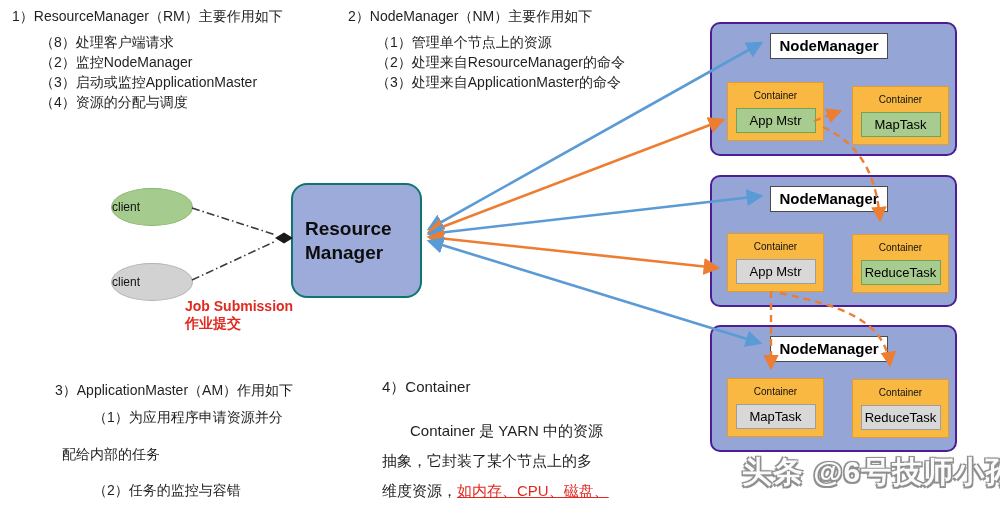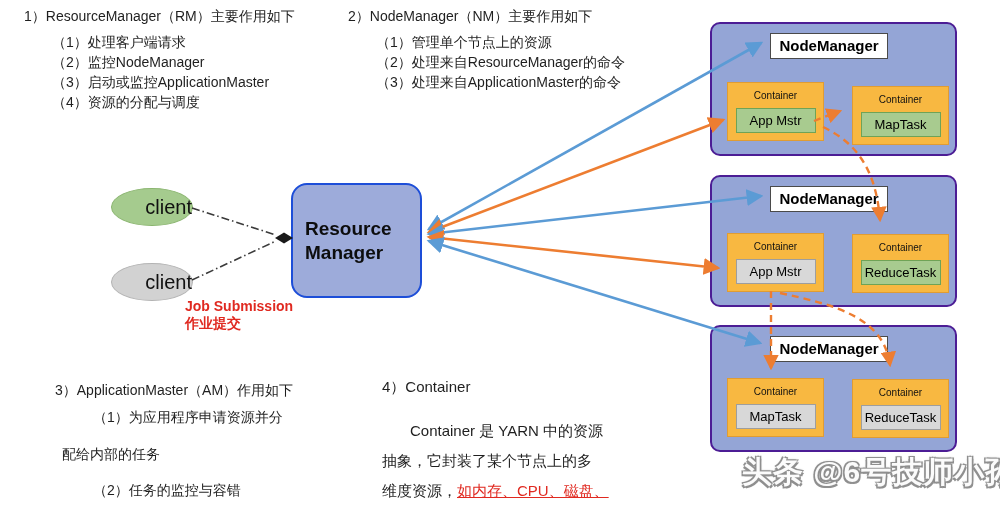--- a/index.html
+++ b/index.html
@@ -4,42 +4,42 @@
 <style>
   html,body { margin:0; padding:0; background:#fff; }
   .stage {
     position:relative; width:1000px; height:505px; background:#ffffff;
     font-family:"Liberation Sans","DejaVu Sans",sans-serif; overflow:hidden;
   }
   
   .note { position:absolute; color:#1f1f1f; font-size:14px; }
   .note .title { white-space:nowrap; }
   .note .item  { line-height:20px; margin-left:28px; white-space:nowrap; }
-  .b1 { left:24px;  top:8px;  }
+  .b1 { left:12px;  top:8px;  }
   .b1 .title { margin-bottom:6px; }
   .b2 { left:348px; top:8px; }
   .b2 .title { margin-bottom:6px; }
   .b3 { left:55px; top:382px; }
   .b3 .l1 { margin-left:38px; margin-top:9px; }
   .b3 .l2 { margin-left:7px;  margin-top:19px; }
   .b3 .l3 { margin-left:38px; margin-top:18px; }
   .b4 { left:382px; top:378px; font-size:15px; }
   .b4 .l1 { margin-left:28px; margin-top:25px; }
   .b4 .l  { margin-top:11px; }
   .red { color:#e02920;text-decoration:underline; }
   
   .client {
     position:absolute; width:80px; height:36px; border-radius:50%;
-    text-align:right; line-height:36px; font-size:20px; color:#111; z-index:1;
+    text-align:left; line-height:36px; font-size:12px; color:#111; z-index:1;
   }
   .client.green { left:111px; top:188px; background:#a5cb8e; border:1.5px solid #8ab56f; }
   .client.gray  { left:111px; top:263px; background:#d2d2d2; border:1.5px solid #b3b3b3; }
   .rm-box {
     position:absolute; left:291px; top:183px; width:127px; height:111px;
-    background:#9dabda; border:2px solid #1d4ed8; border-radius:16px;
+    background:#9dabda; border:2px solid #0f766e; border-radius:16px;
     display:flex; align-items:center; z-index:1;
   }
   .rm-text { padding-left:12px; width:100px; font-size:19px; font-weight:bold; line-height:24px; color:#0d0d0d; }
   .job-sub {
     position:absolute; left:185px; top:298px; width:152px; 
     color:#e02920; font-weight:bold; font-size:14px; line-height:17px; z-index:1;
   }
   
   .nm-block {
     position:absolute; left:710px; width:243px;
@@ -78,21 +78,21 @@
     white-space:nowrap;
   }
 </style>
 </head>
 <body>
 
 <div class="stage">
 
   <div class="note b1">
     <div class="title">1）ResourceManager（RM）主要作用如下</div>
-    <div class="item">（1）处理客户端请求</div>
+    <div class="item">（8）处理客户端请求</div>
     <div class="item">（2）监控NodeManager</div>
     <div class="item">（3）启动或监控ApplicationMaster</div>
     <div class="item">（4）资源的分配与调度</div>
   </div>
 
   <div class="note b2">
     <div class="title">2）NodeManager（NM）主要作用如下</div>
     <div class="item">（1）管理单个节点上的资源</div>
     <div class="item">（2）处理来自ResourceManager的命令</div>
     <div class="item">（3）处理来自ApplicationMaster的命令</div>

